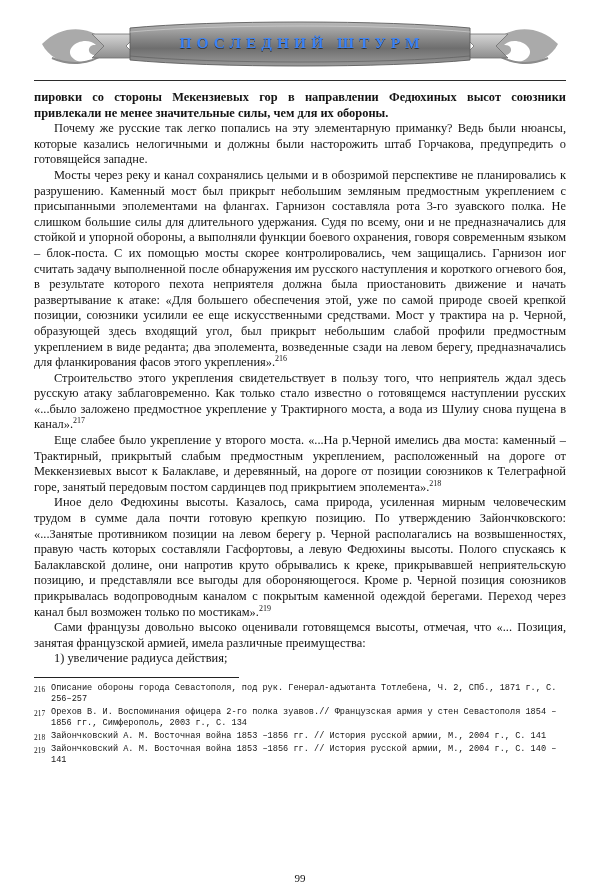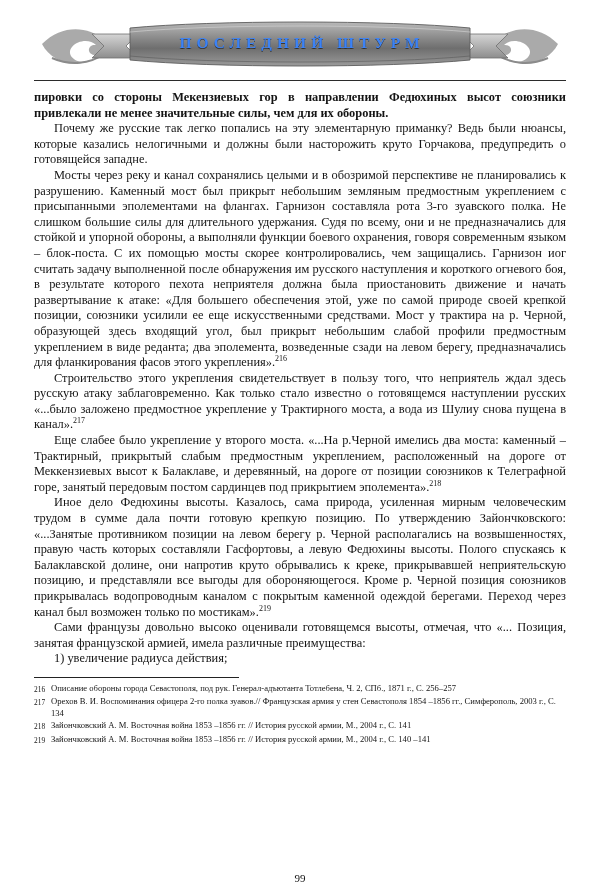--- a/index.html
+++ b/index.html
@@ -109,20 +109,21 @@
     margin-bottom: 1px;
   }
   .fn-num {
     width: 17px;
     flex: 0 0 17px;
     font-size: 7.4px;
     padding-top: 1px;
   }
   .fn-text {
     flex: 1 1 auto;
+    font-family: Liberation Mono, monospace;
   }
 
   
   .page-number {
     position: absolute;
     bottom: 12px;
     left: 0;
     width: 100%;
     text-align: center;
     font-size: 11px;
@@ -163,21 +164,21 @@
         <path d="M96,42 C180,50 352,50 436,42" stroke="#5a5a5a" stroke-width="1" fill="none" opacity="0.6"></path>
       </svg>
       <div class="banner-title">ПОСЛЕДНИЙ ШТУРМ</div>
     </div>
   </div>
 
   <div class="rule"></div>
 
   <div class="content">
     <p class="noindent">пировки со стороны Мекензиевых гор в направлении Федюхиных высот союзники привлекали не менее значительные силы, чем для их обороны.</p>
-    <p>Почему же русские так легко попались на эту элементарную приманку? Ведь были нюансы, которые казались нелогичными и должны были насторожить круто Горчакова, предупредить о готовящейся западне.</p>
+    <p>Почему же русские так легко попались на эту элементарную приманку? Ведь были нюансы, которые казались нелогичными и должны были насторожить штаб Горчакова, предупредить о готовящейся западне.</p>
     <p><span>Мосты через реку и канал сохранялись целыми и в обозримой перспективе не планировались к разрушению. Каменный мост был прикрыт небольшим земляным предмостным укреплением с присыпанными эполементами на флангах. Гарнизон составляла рота 3-го зуавского полка. Не слишком большие силы для длительного удержания. Судя по всему, они и не предназначались для стойкой и упорной обороны, а выполняли функции боевого охранения, говоря современным языком – блок-поста. С их помощью мосты скорее контролировались, чем защищались. Гарнизон иог считать задачу выполненной после обнаружения им русского наступления и короткого огневого боя, в результате которого пехота неприятеля должна была приостановить движение и начать развертывание к атаке: «Для большего обеспечения этой, уже по самой природе своей крепкой позиции, союзники усилили ее еще искусственными средствами. Мост у трактира на р. Черной, образующей здесь входящий угол, был прикрыт небольшим слабой профили предмостным укреплением в виде реданта; два эполемента, возведенные сзади на левом берегу, предназначались для фланкирования фасов этого укрепления».</span><sup>216</sup></p>
     <p><span>Строительство этого укрепления свидетельствует в пользу того, что неприятель ждал здесь русскую атаку заблаговременно. Как только стало известно о готовящемся наступлении русских «...было заложено предмостное укрепление у Трактирного моста, а вода из Шулиу снова пущена в канал».</span><sup>217</sup></p>
     <p><span>Еще слабее было укрепление у второго моста. «...На р.Черной имелись два моста: каменный – Трактирный, прикрытый слабым предмостным укреплением,  расположенный на дороге от Меккензиевых высот к Балаклаве, и деревянный, на дороге от позиции союзников к Телеграфной горе, занятый передовым постом сардинцев под прикрытием эполемента».</span><sup>218</sup></p>
     <p><span>Иное дело Федюхины высоты. Казалось, сама природа, усиленная мирным человеческим трудом в сумме дала почти готовую крепкую позицию. По утверждению Зайончковского: «...Занятые противником позиции на левом берегу р. Черной располагались на возвышенностях, правую часть которых составляли Гасфортовы, а левую Федюхины высоты. Полого спускаясь к Балаклавской долине, они напротив круто обрывались к креке, прикрывавшей неприятельскую позицию, и представляли все выгоды для обороняющегося. Кроме р. Черной позиция союзников прикрывалась водопроводным каналом с покрытым каменной одеждой берегами. Переход через канал был возможен только по мостикам».</span><sup>219</sup></p>
     <p>Сами французы довольно высоко оценивали готовящемся высоты, отмечая, что «... Позиция, занятая французской армией, имела различные преимущества:</p>
     <p class="list-item">1) увеличение радиуса действия;</p>
   </div>
 
   <div class="fn-rule"></div>
 

